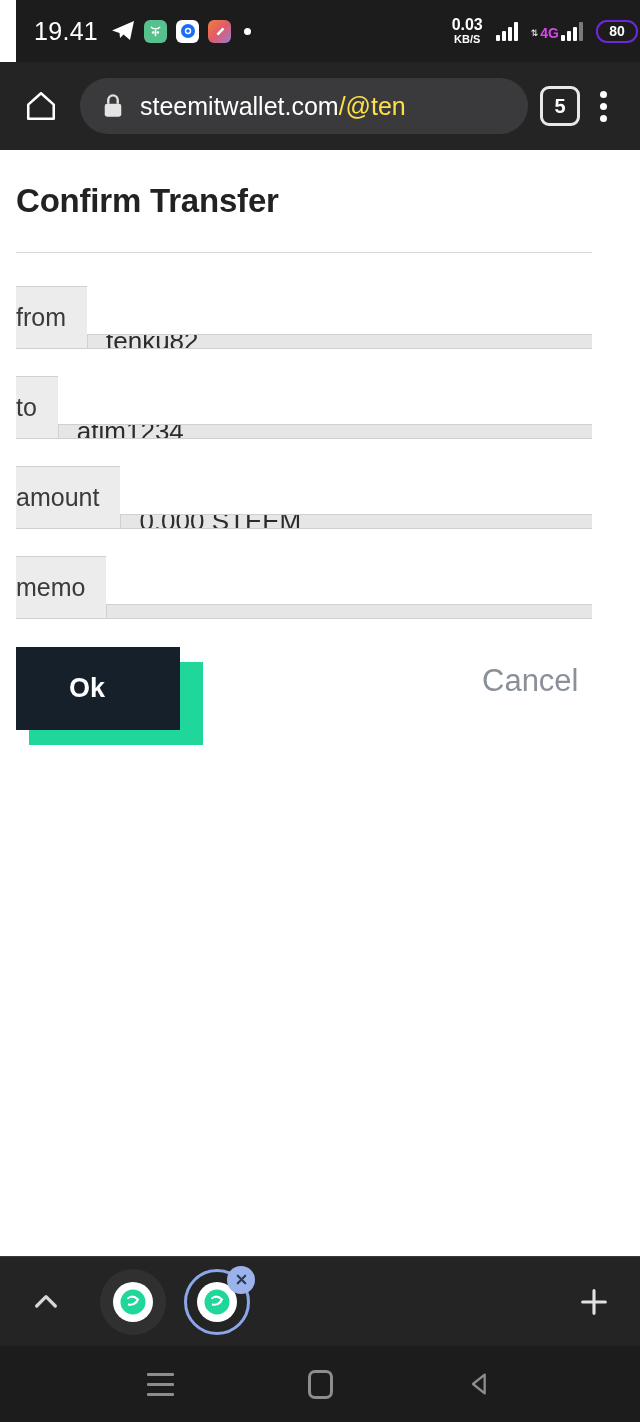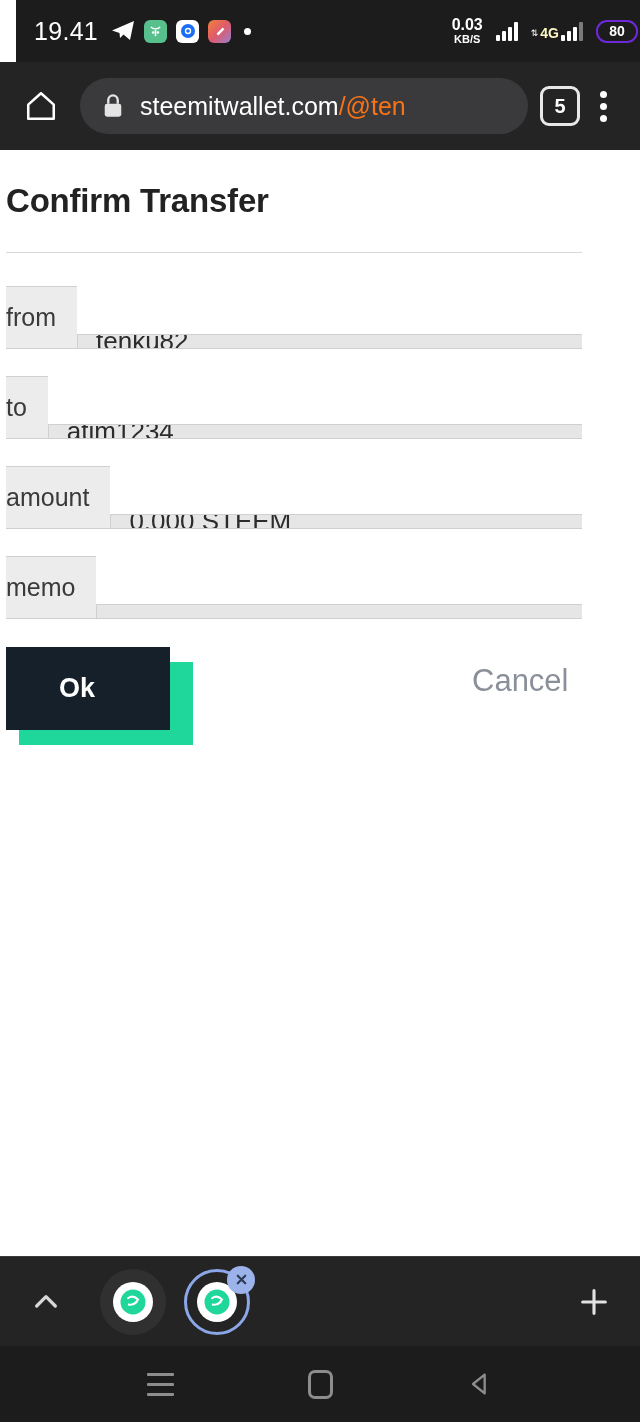--- a/index.html
+++ b/index.html
@@ -37,21 +37,21 @@
   .dot-small { width: 7px; height: 7px; border-radius: 50%; background: #ffffff; margin-left: 4px; }
 
   .sb-right { margin-left: auto; display: flex; align-items: center; gap: 13px; }
   .kbs { display: flex; flex-direction: column; align-items: center; line-height: 1; }
   .kbs-num { color: #ffffff; font-size: 16px; font-weight: bold; }
   .kbs-unit { color: #ffffff; font-size: 11px; font-weight: bold; margin-top: 1px; }
   .bars { display: flex; align-items: flex-end; gap: 2px; height: 19px; }
   .bars span { width: 4px; background: #ffffff; border-radius: 1px; }
   .b1 { height: 6px; } .b2 { height: 10px; } .b3 { height: 14px; } .b4 { height: 19px; }
   .net-group { display: flex; align-items: flex-end; gap: 2px; position: relative; }
-  .net-label { color: #fef9c3; font-size: 14px; font-weight: bold; line-height: 1; margin-bottom: 1px; }
+  .net-label { color: #d946ef; font-size: 14px; font-weight: bold; line-height: 1; margin-bottom: 1px; }
   .net-arrows { color: #ffffff; font-size: 9px; line-height: 1; margin-bottom: 3px; }
   .bars-dim span:last-child { background: #7a7a7a; }
   .battery {
     min-width: 42px; height: 23px; border: 2px solid #6d28d9; border-radius: 11px;
     display: flex; align-items: center; justify-content: center;
     color: #ffffff; font-size: 14px; font-weight: bold; padding: 0 5px;
   }
 
   
   .browserbar {
@@ -70,35 +70,35 @@
     flex: 1; height: 56px; margin: 0 12px;
     background: #3a3a3c; border-radius: 28px;
     display: flex; align-items: center;
     padding: 0 22px; overflow: hidden; cursor: text;
   }
   .lock-icon { flex: none; margin-right: 16px; display: flex; }
   .url-text {
     color: #ffffff; font-size: 25px; white-space: nowrap;
     font-family: "Liberation Sans", sans-serif;
   }
-  .url-path { color: #f97316; }
+  .url-path { color: #fde047; }
   .tabcount {
     width: 40px; height: 40px; border: 3px solid #e8e8e8; border-radius: 9px;
     display: flex; align-items: center; justify-content: center;
     color: #ffffff; font-size: 20px; font-weight: bold; flex: none; cursor: pointer;
   }
   .menu-btn {
     width: 46px; height: 54px; display: flex; flex-direction: column;
     align-items: center; justify-content: center; gap: 5px; cursor: pointer; flex: none;
   }
   .menu-btn i { width: 7px; height: 7px; border-radius: 50%; background: #ffffff; display: block; }
 
   
   .page {
-    position: absolute; top: 150px; left: 6px;
+    position: absolute; top: 150px; left: 16px;
     width: 576px; height: 1106px;
     background: #ffffff; overflow: hidden;
   }
   .dialog { position: absolute; left: -22px; top: 0; width: 662px; }
 
   .dlg-header {
     position: relative; height: 102px;
     display: flex; align-items: center;
     padding: 0 0 0 22px;
   }

